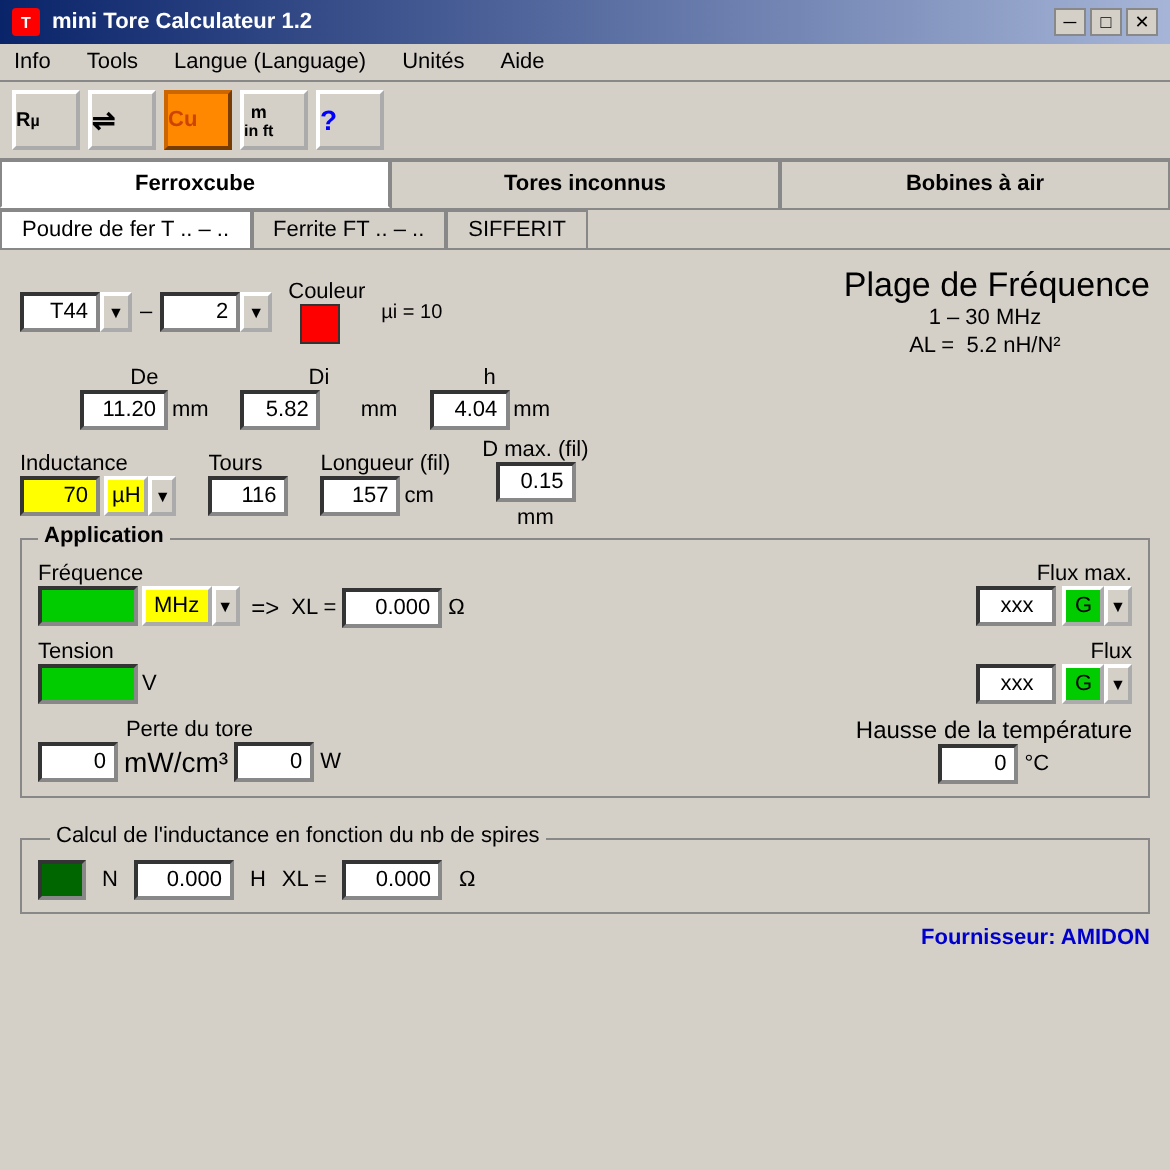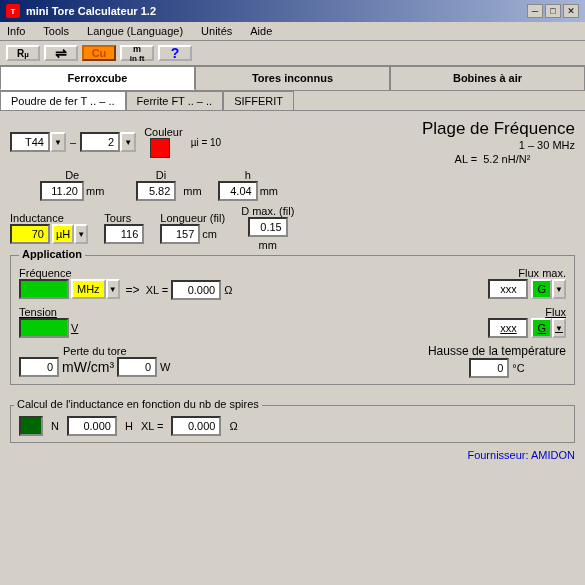--- a/index.html
+++ b/index.html
@@ -72,26 +72,25 @@
     .toolbar {
       background: #d4d0c8;
       display: flex;
       align-items: center;
       padding: 4px 6px;
       gap: 4px;
       border-bottom: 1px solid #888;
     }
     .toolbar-btn {
       width: 34px;
-      height: 16px;
+      height: 30px;
       background: #d4d0c8;
       border: 2px outset #fff;
       display: flex;
       align-items: center;
-      justify-content: center;
       cursor: pointer;
       font-size: 10px;
       font-weight: bold;
     }
     .toolbar-btn-icon {
       display: flex;
       flex-direction: column;
       align-items: center;
       font-size: 8px;
     }
@@ -237,29 +236,29 @@
     .bottom-section {
       border: 1px solid #888;
       padding: 6px 8px;
       margin: 6px 10px;
       position: relative;
       background: #d4d0c8;
     }
     .bottom-label {
       position: absolute;
       top: -8px;
-      left: 3px;
+      left: 14px;
       background: #d4d0c8;
       padding: 0 3px;
       font-size: 11px;
     }
     .supplier-text {
       color: #0000cc;
       font-size: 11px;
-      font-weight: normal;
+      font-weight: bold;
       text-align: right;
       padding-right: 10px;
       padding-bottom: 4px;
     }
     .mhz-box {
       background: #ffff00;
       border: 2px outset #fff;
       padding: 1px 4px;
       font-size: 11px;
       height: 20px;
@@ -341,40 +340,40 @@
       <div style="margin-left:4px;">
         <div style="font-size:11px;text-align:center;">Couleur</div>
         <div class="color-box" style="background:red;"></div>
       </div>
       <div style="margin-left:4px;font-size:10px;">
         <span>µi =</span> <span>10</span>
       </div>
     </div>
     <div style="text-align:center;">
       <div style="font-size:17px;padding-left:12px;">Plage de Fréquence</div>
-      <div style="font-size:11px;text-align:right;">
+      <div style="font-size:11px;">
         <span>1 – 30</span>&nbsp;<span>MHz</span>
       </div>
       <div style="font-size:11px;margin-top:2px;">
         <span>AL =</span>&nbsp;&nbsp;<span>5.2</span>&nbsp;<span>nH/N²</span>
       </div>
     </div>
   </div>
 
   <div class="row" style="gap: 16px; margin-left: 30px; margin-bottom: 4px;">
     <div>
       <div style="text-align:center;font-size:11px;">De</div>
       <div style="display:flex;align-items:center;gap:2px;">
         <div class="value-box" style="width:44px;">11.20</div>
         <span style="font-size:11px;">mm</span>
       </div>
     </div>
     <div>
       <div style="text-align:center;font-size:11px;">Di</div>
-      <div style="display:flex;align-items:center;gap:7px;margin-left:16px;">
+      <div style="display:flex;align-items:center;gap:20px;">
         <div class="value-box" style="width:38px;">5.82</div>
         <span style="font-size:11px;">mm</span>
       </div>
     </div>
     <div>
       <div style="text-align:center;font-size:11px;">h</div>
       <div style="display:flex;align-items:center;gap:2px;">
         <div class="value-box" style="width:38px;">4.04</div>
         <span style="font-size:11px;">mm</span>
       </div>
@@ -439,21 +438,21 @@
         <div style="display:flex;align-items:center;gap:3px;justify-content:flex-end;">
           <div class="xxx-box">xxx</div>
           <div style="display:flex;align-items:center;">
             <div class="g-box">G</div>
             <div class="unit-arrow">▼</div>
           </div>
         </div>
       </div>
     </div>
 
-    <div style="display:flex;align-items:flex-end;justify-content:space-between;margin-bottom:6px;text-decoration:underline;">
+    <div style="display:flex;align-items:flex-end;justify-content:space-between;margin-bottom:6px;">
       <div>
         <div style="font-size:11px;">Tension</div>
         <div style="display:flex;align-items:center;gap:2px;">
           <div class="input-green"></div>
           <span style="font-size:11px;">V</span>
         </div>
       </div>
       <div>
         <div style="font-size:11px;text-align:right;">Flux</div>
         <div style="display:flex;align-items:center;gap:3px;justify-content:flex-end;">

